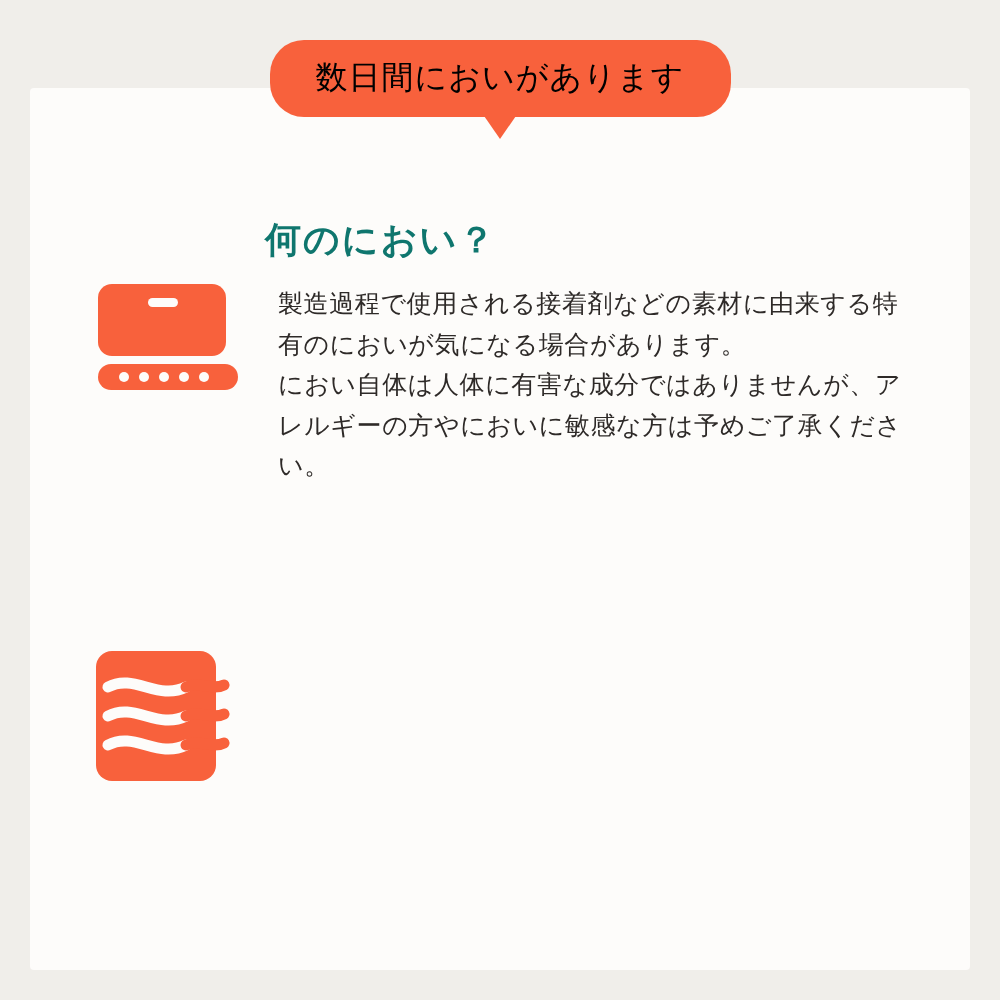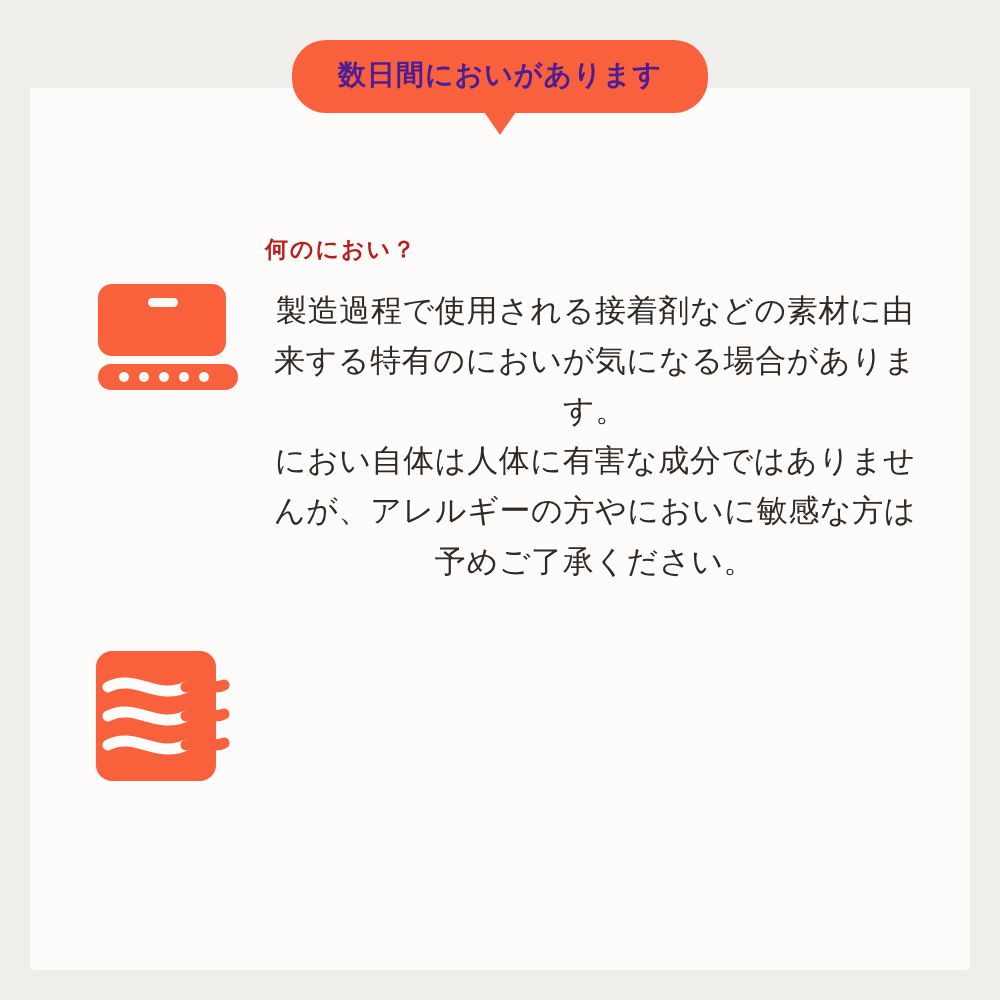--- a/index.html
+++ b/index.html
@@ -27,25 +27,25 @@
     left: 0;
     top: 40px;
     width: 1000px;
     display: flex;
     justify-content: center;
     z-index: 5;
   }
   .badge {
     position: relative;
     background: #f8613c;
-    color: #4c1d95;
+    color: #000000;
     border-radius: 34px;
     padding: 20px 46px 22px 46px;
-    font-size: 28px;
-    font-weight: bold;
+    font-size: 32px;
+    font-weight: normal;
     letter-spacing: 1px;
     line-height: 1.1;
     white-space: nowrap;
   }
   .badge::after {
     content: "";
     position: absolute;
     left: 50%;
     bottom: -22px;
     margin-left: -18px;
@@ -69,35 +69,34 @@
     top: 58px;
     width: 160px;
     height: 160px;
   }
   .text-col {
     position: absolute;
     left: 235px;
     width: 660px;
   }
   .sec-title {
-    color: #b91c1c;
-    font-size: 23px;
+    color: #0f766e;
+    font-size: 36px;
     font-weight: bold;
     letter-spacing: 2px;
-    margin: 18px 0 22px 0;
+    margin: 0 0 22px 0;
     line-height: 1.2;
   }
   .sec-body {
     color: #2e2a28;
-    font-size: 31px;
+    font-size: 25px;
     line-height: 1.62;
     letter-spacing: 0.6px;
-    margin: 4px;
+    margin: 13px;
     white-space: pre-line;
-    text-align: center;
   }
   svg { display: block; }
 </style>
 </head>
 <body>
 
 <div class="page">
 
   <div class="section section-1">
     <div class="icon-col">

